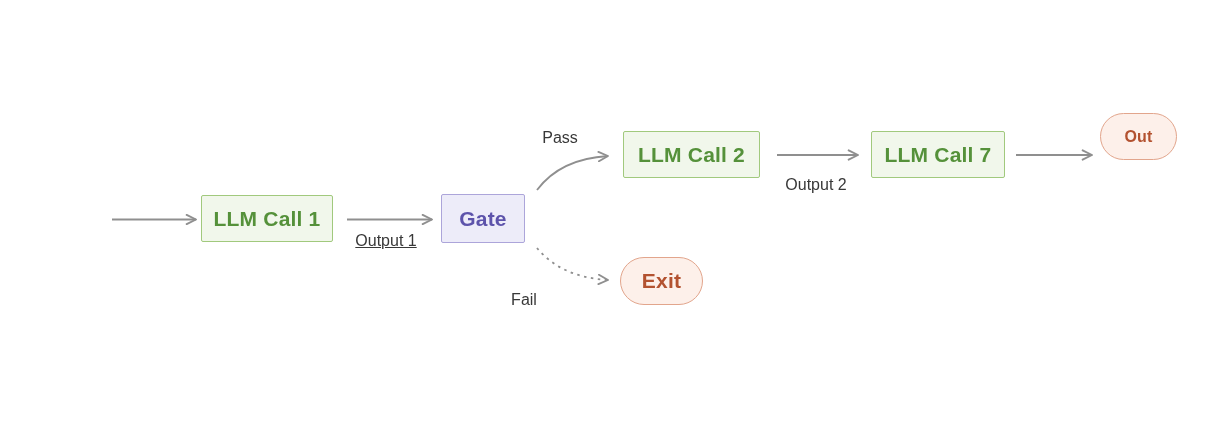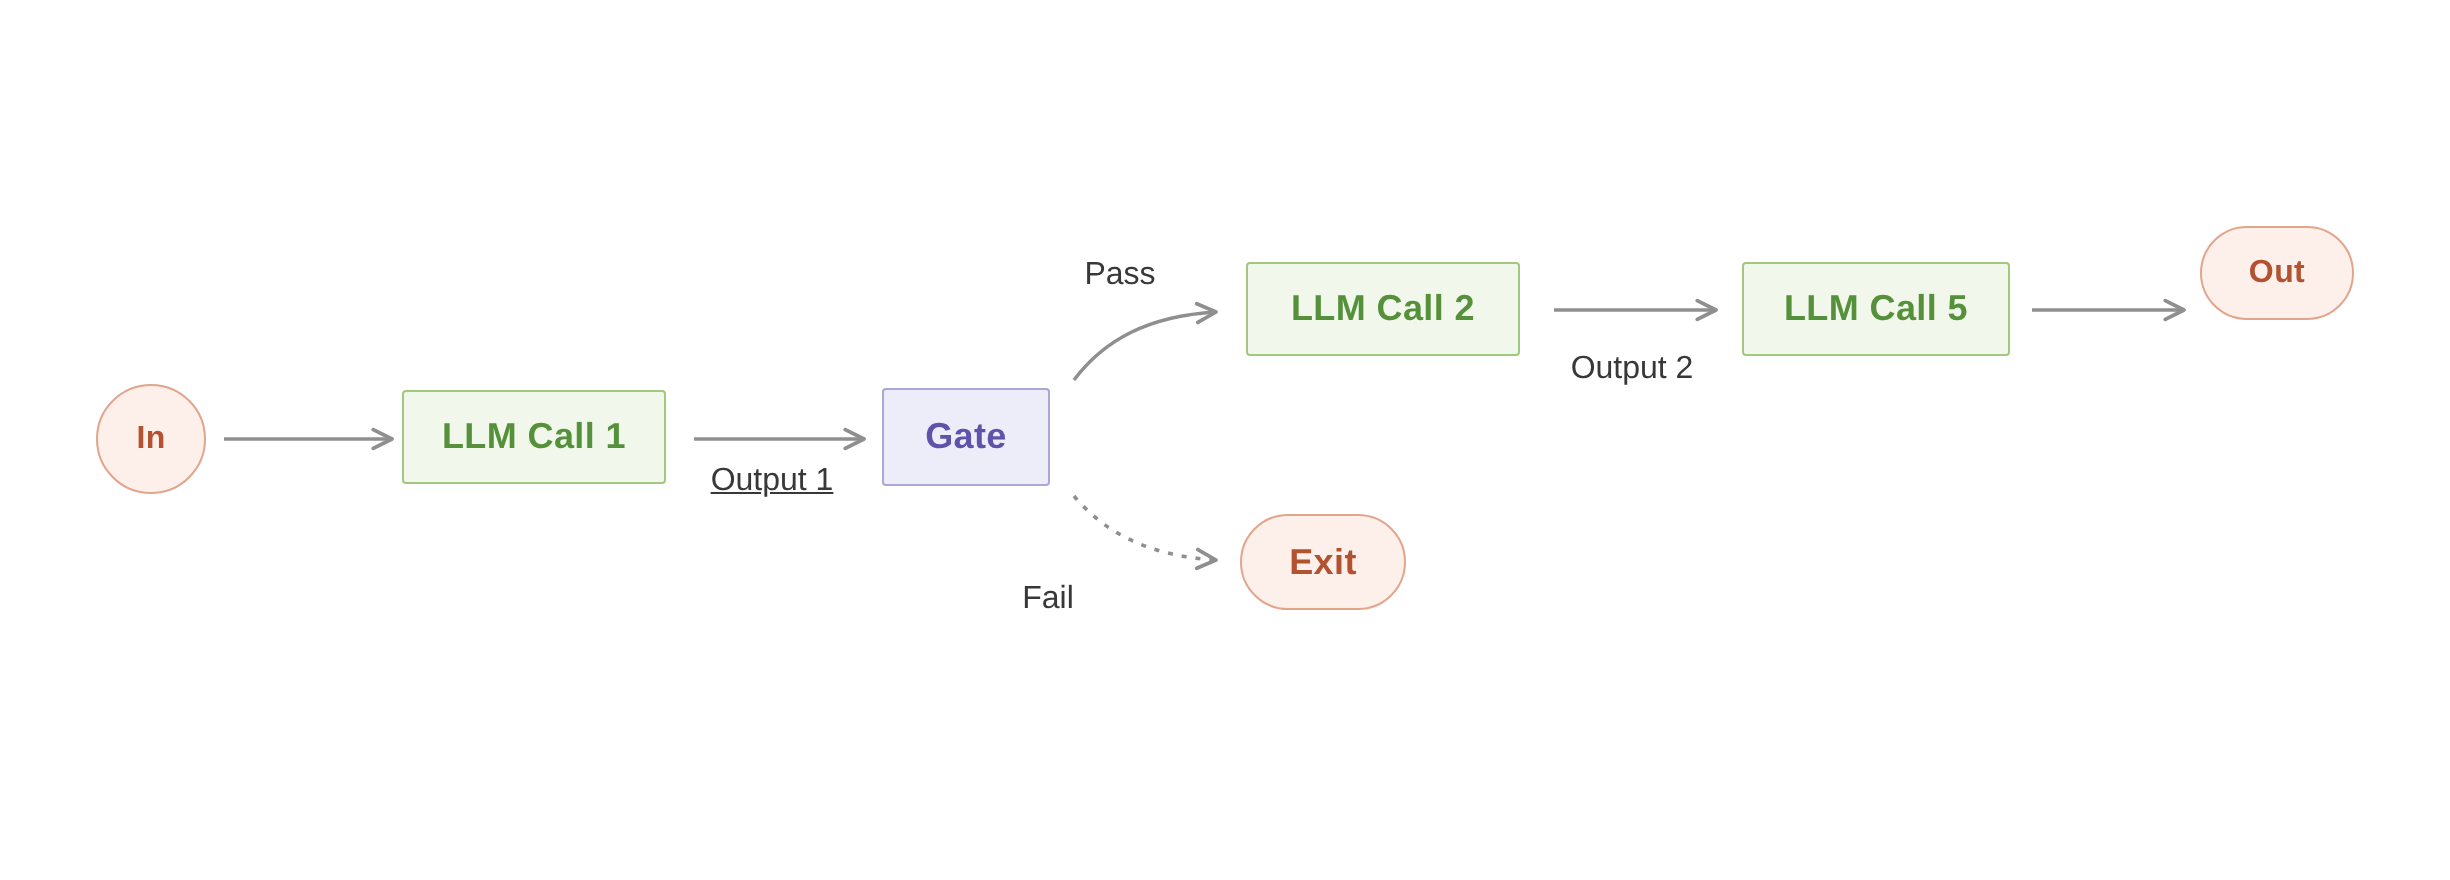--- a/index.html
+++ b/index.html
@@ -29,21 +29,21 @@
   .edges path.dashed {
     stroke-dasharray: 2.5 4.5;
   }
   .node {
     position: absolute;
     box-sizing: border-box;
     display: flex;
     align-items: center;
     justify-content: center;
     font-weight: bold;
-    font-size: 18px;
+    font-size: 21px;
     letter-spacing: 0.2px;
     border-style: solid;
     border-width: 1px;
   }
   .node.pink {
     background: var(--pink-fill);
     border-color: var(--pink-border);
     color: var(--pink-text);
   }
   .node.green {
@@ -87,38 +87,35 @@
       </marker>
     </defs>
     <path class="edge" d="M 112 219.5 H 196" marker-end="url(#chevron)"></path>
     <path class="edge" d="M 347 219.5 H 432" marker-end="url(#chevron)"></path>
     <path class="edge" d="M 537 190 C 552 170 574 158 608 156" marker-end="url(#chevron)"></path>
     <path class="edge dashed" d="M 537 248 C 552 266 574 278 608 280" marker-end="url(#chevron)"></path>
     <path class="edge" d="M 777 155 H 858" marker-end="url(#chevron)"></path>
     <path class="edge" d="M 1016 155 H 1092" marker-end="url(#chevron)"></path>
   </svg>
 
-  <div class="node pink node-in">
-    <span>In</span>
-  </div>
 
   <div class="node green node-llm1">
     <span>LLM Call 1</span>
   </div>
 
   <div class="node purple node-gate">
     <span>Gate</span>
   </div>
 
   <div class="node green node-llm2">
     <span>LLM Call 2</span>
   </div>
 
   <div class="node green node-llm3">
-    <span>LLM Call 5</span>
+    <span>LLM Call 7</span>
   </div>
 
   <div class="node pink node-out">
     <span>Out</span>
   </div>
 
   <div class="node pink node-exit">
     <span>Exit</span>
   </div>
 

